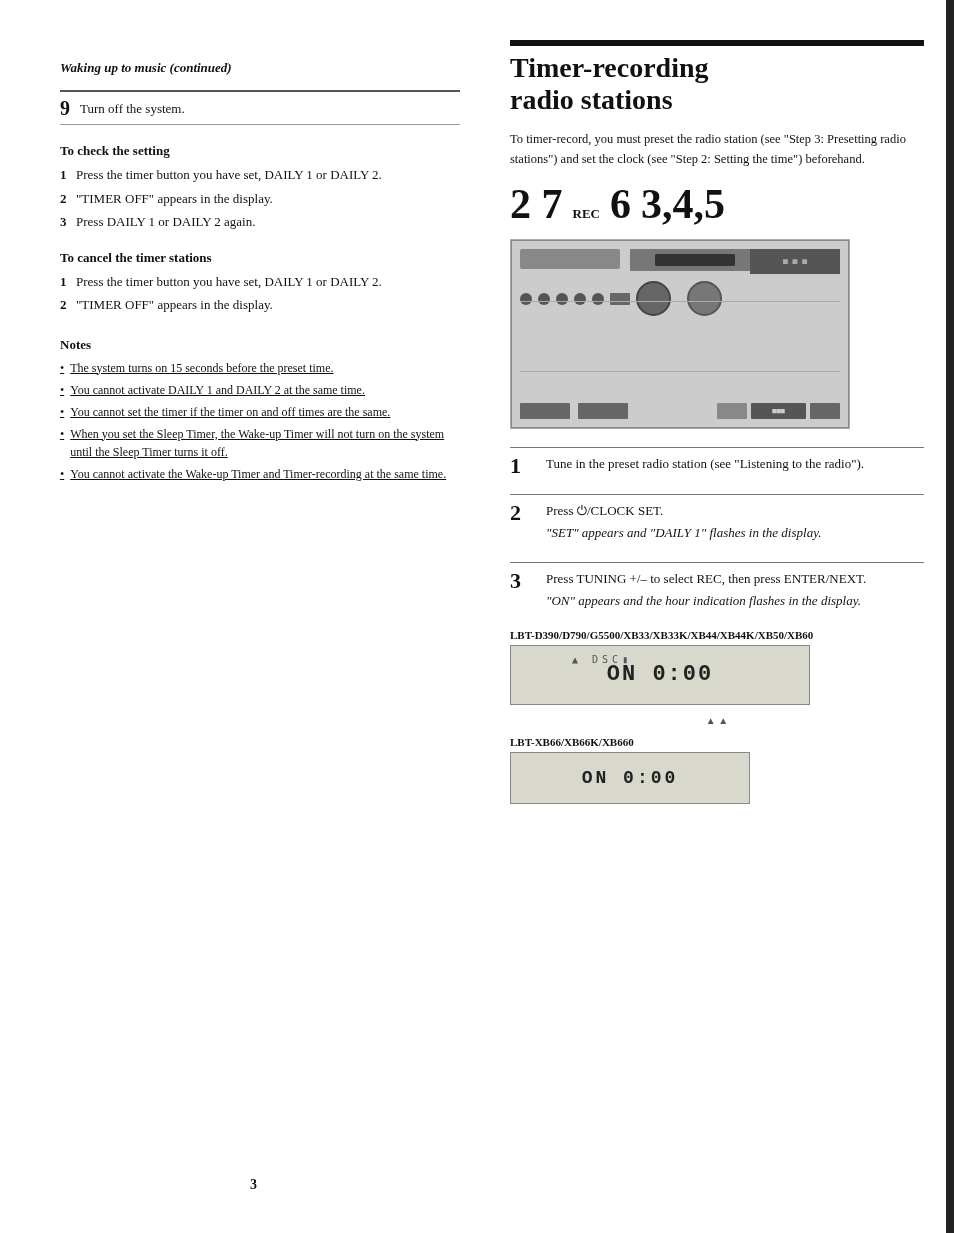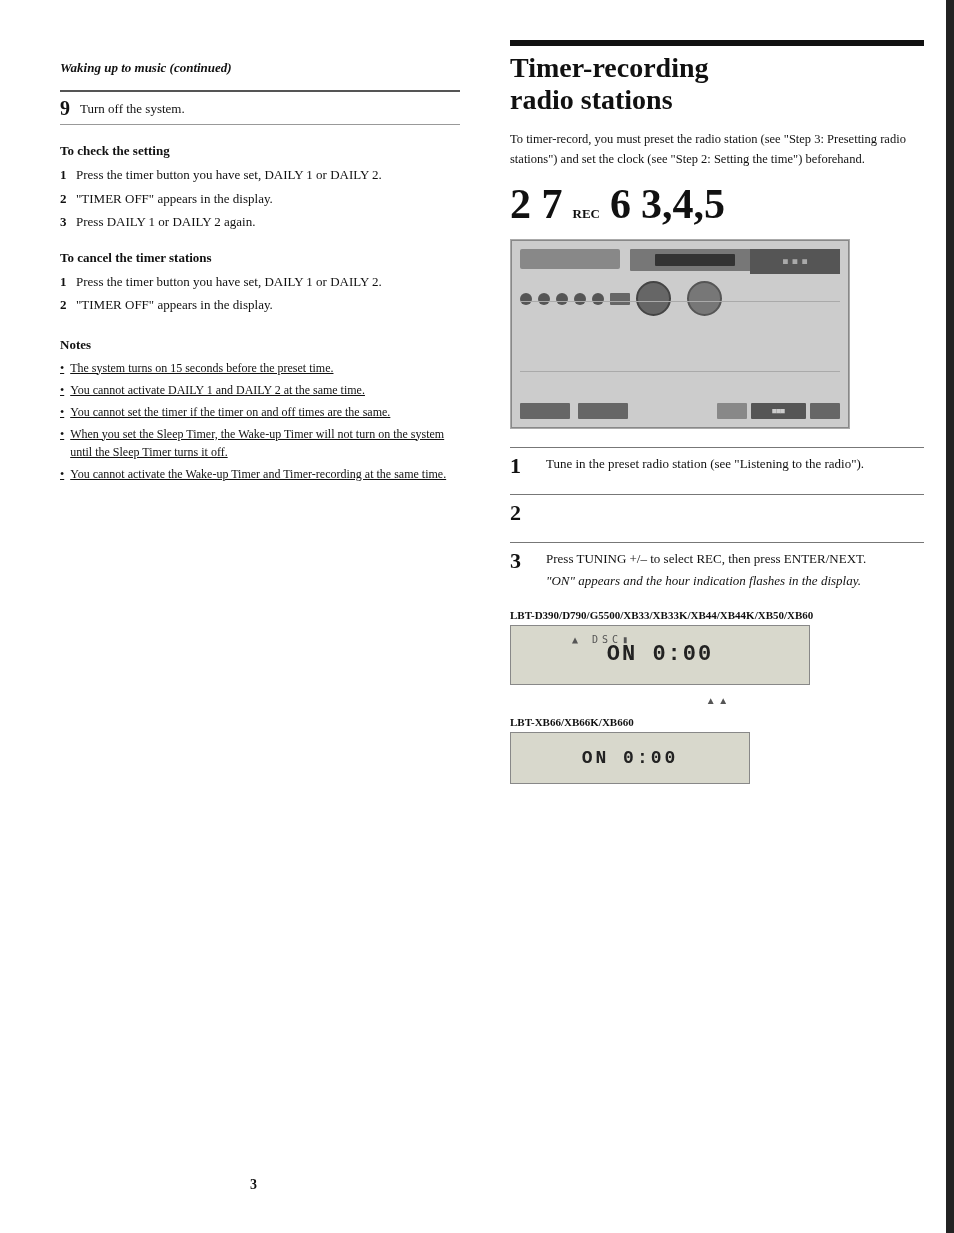--- a/index.html
+++ b/index.html
@@ -357,20 +357,24 @@
 
     <div class="right-step">
       <div class="right-step-num">1</div>
       <div class="right-step-content">
         <p>Tune in the preset radio station (see "Listening to the radio").</p>
       </div>
     </div>
 
     <div class="right-step">
       <div class="right-step-num">2</div>
+      <div class="right-step-content">
+        <p>Press ⏻/CLOCK SET.</p>
+        <p class="italic-quote">"SET" appears and "DAILY 1" flashes in the display.</p>
+      </div>
     </div>
 
     <div class="right-step">
       <div class="right-step-num">3</div>
       <div class="right-step-content">
         <p>Press TUNING +/– to select REC, then press ENTER/NEXT.</p>
         <p class="italic-quote">"ON" appears and the hour indication flashes in the display.</p>
       </div>
     </div>
 

